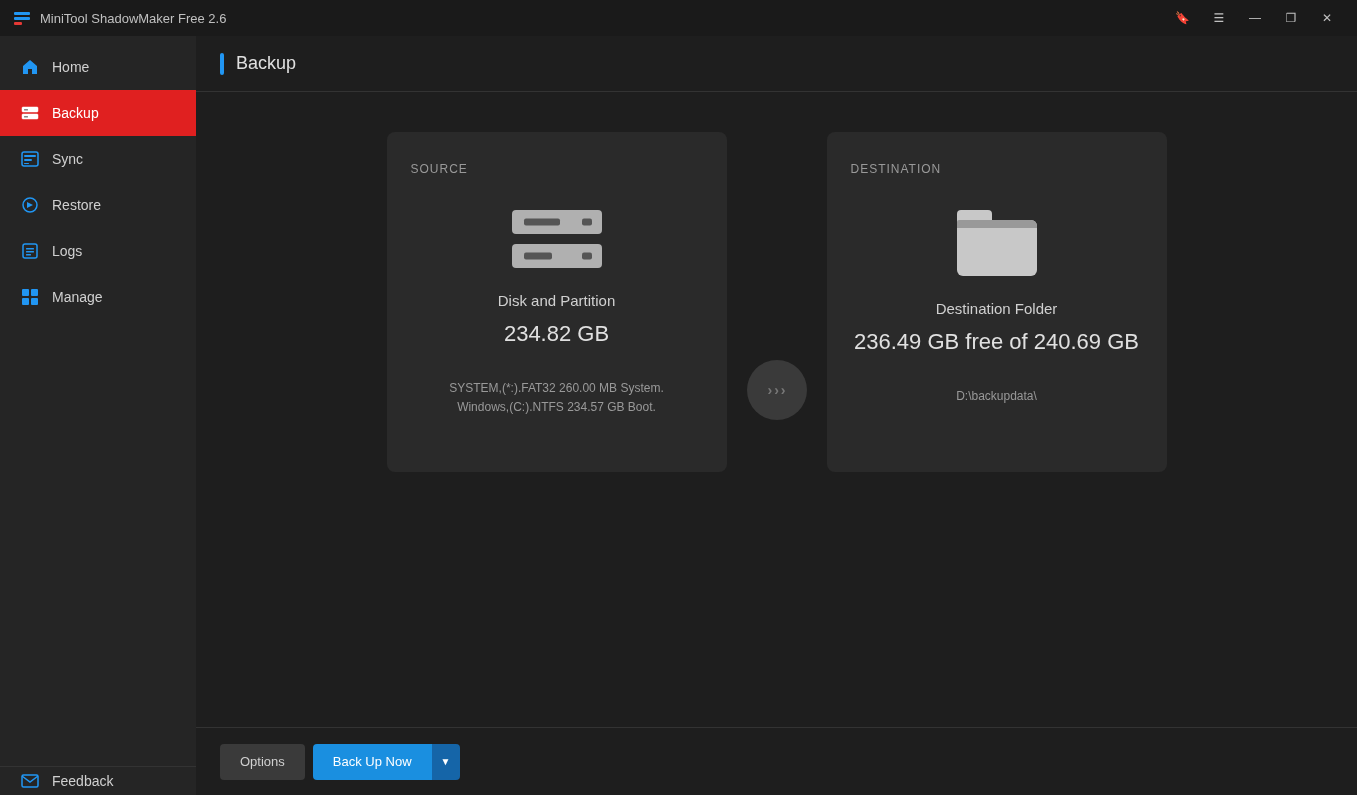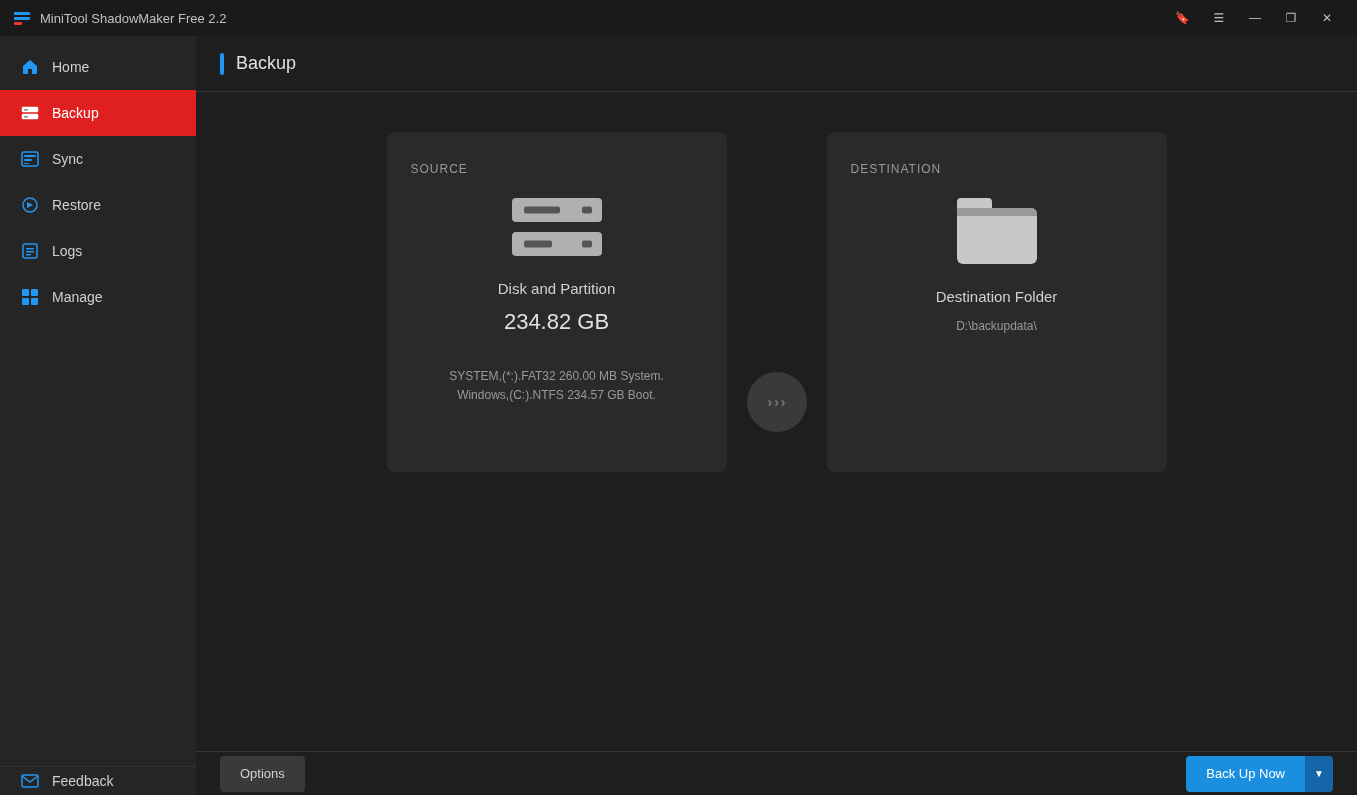--- a/index.html
+++ b/index.html
@@ -158,21 +158,21 @@
       flex-direction: column;
       align-items: center;
       cursor: pointer;
     }
     .card-label {
       font-size: 12px;
       color: #999;
       letter-spacing: 1px;
       text-transform: uppercase;
       align-self: flex-start;
-      margin-bottom: 12px;
+      margin-bottom: 24px;
     }
     .card-icon-area {
       width: 100%;
       display: flex;
       justify-content: center;
       margin-bottom: 24px;
       margin-top: 10px;
     }
     .card-name {
       font-size: 15px;
@@ -215,25 +215,25 @@
       gap: 2px;
     }
     .arrow-chevron {
       color: #777;
       font-size: 14px;
       font-weight: bold;
     }
 
     
     .bottom-bar {
-      height: 44px;
+      height: 68px;
       background: #1e1e1e;
       display: flex;
       align-items: center;
-      justify-content: space-between;
+      justify-content: flex-start;
       padding: 0 24px;
       gap: 8px;
       border-top: 1px solid #333;
       flex-shrink: 0;
     }
     .btn-options {
       height: 36px;
       padding: 0 20px;
       background: #3a3a3a;
       border: none;
@@ -277,21 +277,21 @@
 <body>
 
 <div class="title-bar">
   <div class="title-bar-logo">
     <svg width="20" height="20" viewBox="0 0 20 20">
       <rect x="2" y="4" width="16" height="3" rx="1" fill="#2196f3"></rect>
       <rect x="2" y="9" width="16" height="3" rx="1" fill="#2196f3"></rect>
       <rect x="2" y="14" width="8" height="3" rx="1" fill="#e53935"></rect>
     </svg>
   </div>
-  <span class="title-bar-title">MiniTool ShadowMaker Free 2.2</span>
+  <span class="title-bar-title">MiniTool ShadowMaker Free 2.6</span>
   <div class="title-bar-controls">
     <button class="title-bar-btn" title="Bookmark">
       <span>🔖</span>
     </button>
     <button class="title-bar-btn" title="Menu">
       <span>☰</span>
     </button>
     <button class="title-bar-btn" title="Minimize">
       <span>—</span>
     </button>
@@ -431,20 +431,21 @@
         <span class="card-label">DESTINATION</span>
         <div class="card-icon-area">
 
           <div style="position:relative;width:80px;height:66px;">
             <div style="position:absolute;top:0;left:0;width:35px;height:14px;background:#c8c8c8;border-radius:4px 4px 0 0;"></div>
             <div style="position:absolute;top:10px;left:0;width:80px;height:56px;background:#c8c8c8;border-radius:2px 6px 6px 6px;"></div>
             <div style="position:absolute;top:10px;left:0;width:80px;height:8px;background:#999;border-radius:2px 6px 0 0;"></div>
           </div>
         </div>
         <span class="card-name">Destination Folder</span>
+        <span class="card-size">236.49 GB free of 240.69 GB</span>
         <span class="card-detail">D:\backupdata\</span>
       </div>
 
     </div>
 
     <div class="bottom-bar">
       <button class="btn-options">Options</button>
       <div class="btn-backup-group">
         <button class="btn-backup-now">Back Up Now</button>
         <button class="btn-backup-dropdown">

